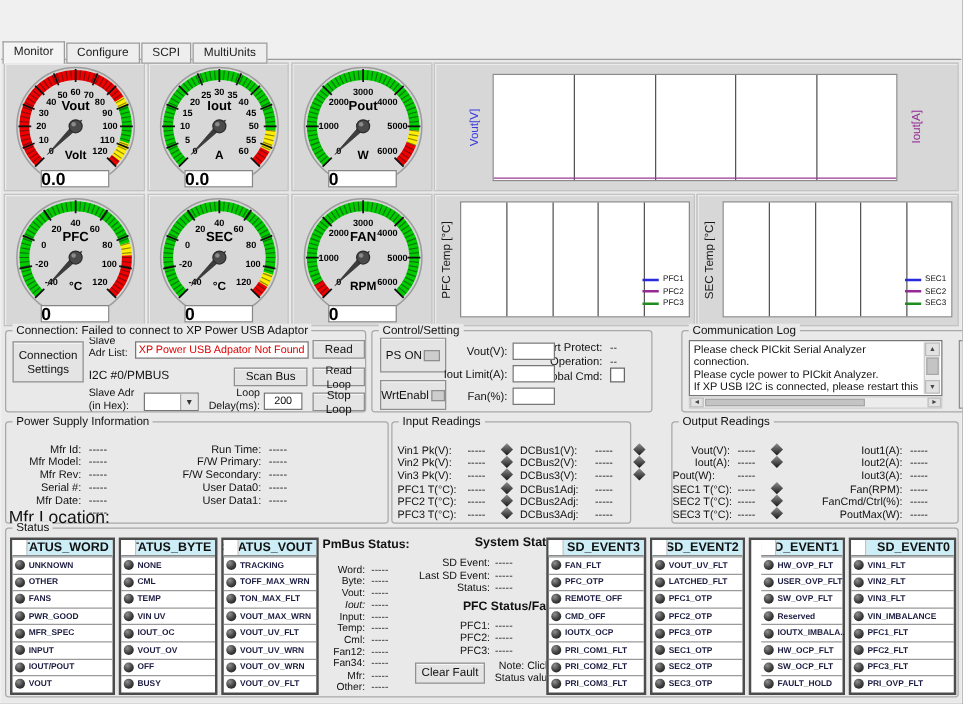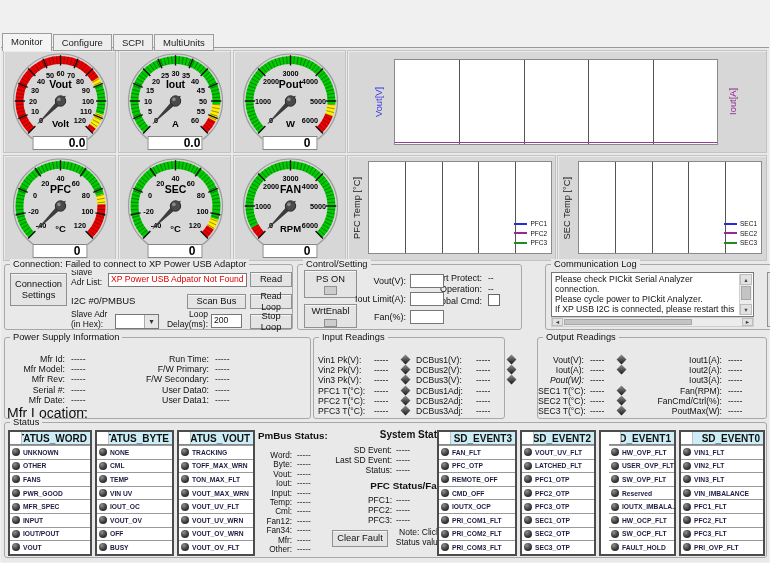--- a/index.html
+++ b/index.html
@@ -7,29 +7,29 @@
   .win { position:relative; width:770px; height:563px; background:#f0f0f0; overflow:hidden; box-shadow:0 0 0 1px #8a8a8a; }
   .titlebar { position:absolute; left:0; top:0; right:0; height:29px; background:#f0f0f0; }
   .appicon { position:absolute; left:9px; top:7px; width:15px; height:15px; background:#c42a2a; color:#fff; font-size:7px; font-weight:bold; display:flex; align-items:center; justify-content:center; border-radius:2px; }
   .wtitle { position:absolute; left:31px; top:8px; font-size:11.5px; color:#1a1a1a; white-space:nowrap; }
   .wbtn { position:absolute; top:2px; width:36px; height:24px; display:flex; align-items:center; justify-content:center; font-size:11px; color:#333; }
   .tabstrip { position:absolute; left:2px; top:31px; height:17px; z-index:4; }
   .tab { position:relative; display:inline-block; padding:2px 8px 2px; font-size:9.5px; background:#eeeeee; border:1px solid #9c9c9c; color:#222; top:1px; margin-right:1px; }
   .tab.active { background:#f4f4f4; top:0; padding-bottom:4px; border-bottom:none; z-index:5; }
   .content { position:absolute; left:1px; right:1px; top:47px; bottom:1px; background:#e9e9e9; border-top:1px solid #9a9a9a; }
   .cell { position:absolute; background:#d7d7d7; border:1px solid #c3c3c3; box-shadow:inset 1px 1px 0 #ebebeb; }
-  .gauge-value { position:absolute; left:50%; bottom:2px; transform:translateX(-50%); width:55px; height:14px; background:#fff; border:1px solid #858585; font-size:12px; font-weight:bold; text-align:center; line-height:13px; z-index:2; color:#000;padding-left:35px; }
+  .gauge-value { position:absolute; left:50%; bottom:2px; transform:translateX(-50%); width:55px; height:14px; background:#fff; border:1px solid #858585; font-size:14px; font-weight:bold; text-align:left; line-height:13px; z-index:2; color:#000; }
   .grp { position:absolute; border:1px solid #a8a8a8; border-radius:3px; }
   .gtitle { position:absolute; top:-6px; left:5px; background:#e9e9e9; padding:0 3px; font-size:9.3px; line-height:11px; white-space:nowrap; color:#111; z-index:2; }
   .btn { position:absolute; background:#e4e4e4; border:1px solid #909090; display:flex; align-items:center; justify-content:center; text-align:center; font-size:9.3px; line-height:10.5px; color:#111; box-shadow:inset 0 1px 0 #f6f6f6; cursor:default; }
-  .btn.col { flex-direction:column; gap:2px; padding-top:1px; }
+  .btn.col { flex-direction:row; gap:2px; padding-top:1px; }
   .indsq { width:13px; height:9px; background:#cdcdcd; border:1px solid #8f8f8f; }
   .tb { position:absolute; background:#fff; border:1px solid #777; font-size:8.6px; line-height:11px; padding:0 2px; overflow:hidden; white-space:nowrap; color:#111; }
   .tb.red { color:#e00000; }
-  .tb.center { text-align:left; }
+  .tb.center { text-align:center; }
   .combo { position:absolute; background:#fff; border:1px solid #777; }
   .combo-arrow { position:absolute; right:0; top:0; bottom:0; width:14px; background:#e6e6e6; border-left:1px solid #aaa; font-size:8px; display:flex; align-items:center; justify-content:center; color:#333; }
   .lbl { position:absolute; font-size:9px; color:#111; white-space:nowrap; }
   .lbl.wrap { white-space:normal; font-size:8.5px; line-height:9.5px; }
   .val { position:absolute; font-size:8.5px; color:#222; white-space:nowrap; }
   .chk { position:absolute; width:12px; height:12px; background:#fff; border:1px solid #666; }
   .vlabelwrap { position:absolute; top:0; bottom:0; display:flex; align-items:center; justify-content:center; }
   .vlabel { writing-mode:vertical-rl; transform:rotate(180deg); font-size:9.3px; white-space:nowrap; }
   .plot { position:absolute; background:#fff; border:1px solid #8a8a8a; }
   .vgrid { position:absolute; top:0; bottom:0; width:1px; background:#555; }
@@ -264,21 +264,21 @@
     <div class="lbl" style="left: 0px; top: 17px; width: 46px; text-align: right; font-size: 8.6px;">Vout(V):</div>
         <div class="lbl" style="left: 52px; top: 17px; width: 28px; text-align: left; font-size: 8.6px;">-----</div>
         <div class="dia" style="left: 80px; top: 18px;"></div>
         <div class="lbl" style="left: 96px; top: 17px; width: 88px; text-align: right; font-size: 8.6px;">Iout1(A):</div>
         <div class="lbl" style="left: 190px; top: 17px; width: 34px; text-align: left; font-size: 8.6px;">-----</div>
         <div class="lbl" style="left: 0px; top: 27.2px; width: 46px; text-align: right; font-size: 8.6px;">Iout(A):</div>
         <div class="lbl" style="left: 52px; top: 27.2px; width: 28px; text-align: left; font-size: 8.6px;">-----</div>
         <div class="dia" style="left: 80px; top: 28.2px;"></div>
         <div class="lbl" style="left: 96px; top: 27.2px; width: 88px; text-align: right; font-size: 8.6px;">Iout2(A):</div>
         <div class="lbl" style="left: 190px; top: 27.2px; width: 34px; text-align: left; font-size: 8.6px;">-----</div>
-        <div class="lbl" style="left: 0px; top: 37.4px; width: 46px; text-align: right; font-size: 8.6px; font-style: italic;">Pout(W):</div>
+        <div class="lbl" style="left: 0px; top: 37.4px; width: 46px; font-size: 8.6px;">Pout(W):</div>
         <div class="lbl" style="left: 52px; top: 37.4px; width: 28px; text-align: left; font-size: 8.6px;">-----</div>
         <div class="lbl" style="left: 96px; top: 37.4px; width: 88px; text-align: right; font-size: 8.6px;">Iout3(A):</div>
         <div class="lbl" style="left: 190px; top: 37.4px; width: 34px; text-align: left; font-size: 8.6px;">-----</div>
         <div class="lbl" style="left: 0px; top: 47.6px; width: 46px; text-align: right; font-size: 8.6px;">SEC1 T(°C):</div>
         <div class="lbl" style="left: 52px; top: 47.6px; width: 28px; text-align: left; font-size: 8.6px;">-----</div>
         <div class="dia" style="left: 80px; top: 48.6px;"></div>
         <div class="lbl" style="left: 96px; top: 47.6px; width: 88px; text-align: right; font-size: 8.6px;">Fan(RPM):</div>
         <div class="lbl" style="left: 190px; top: 47.6px; width: 34px; text-align: left; font-size: 8.6px;">-----</div>
         <div class="lbl" style="left: 0px; top: 57.8px; width: 46px; text-align: right; font-size: 8.6px;">SEC2 T(°C):</div>
         <div class="lbl" style="left: 52px; top: 57.8px; width: 28px; text-align: left; font-size: 8.6px;">-----</div>
@@ -295,21 +295,21 @@
     <div class="grp" id="grp-status" style="left:3px;top:374px;width:763px;height:136px">
       <span class="gtitle">Status</span>
       <div id="pmbus-block" style="position:absolute;left:253px;top:0;width:72px;height:100%">
           <div class="lbl bold" style="left: 0px; top: 7px; font-size: 9.8px;">PmBus Status:</div>
           <div class="lbl" style="left: 0px; top: 28px; width: 34px; text-align: right; font-size: 8.2px;">Word:</div>
           <div class="val" style="left: 39px; top: 28px; font-size: 8.2px;">-----</div>
           <div class="lbl" style="left: 0px; top: 37.4px; width: 34px; text-align: right; font-size: 8.2px;">Byte:</div>
           <div class="val" style="left: 39px; top: 37.4px; font-size: 8.2px;">-----</div>
           <div class="lbl" style="left: 0px; top: 46.8px; width: 34px; text-align: right; font-size: 8.2px;">Vout:</div>
           <div class="val" style="left: 39px; top: 46.8px; font-size: 8.2px;">-----</div>
-          <div class="lbl" style="left: 0px; top: 56.2px; width: 34px; text-align: right; font-size: 8.2px;">Iout:</div>
+          <div class="lbl" style="left: 0px; top: 56.2px; width: 34px; text-align: right; font-size: 8.2px; font-style: italic;">Iout:</div>
           <div class="val" style="left: 39px; top: 56.2px; font-size: 8.2px;">-----</div>
           <div class="lbl" style="left: 0px; top: 65.6px; width: 34px; text-align: right; font-size: 8.2px;">Input:</div>
           <div class="val" style="left: 39px; top: 65.6px; font-size: 8.2px;">-----</div>
           <div class="lbl" style="left: 0px; top: 75px; width: 34px; text-align: right; font-size: 8.2px;">Temp:</div>
           <div class="val" style="left: 39px; top: 75px; font-size: 8.2px;">-----</div>
           <div class="lbl" style="left: 0px; top: 84.4px; width: 34px; text-align: right; font-size: 8.2px;">Cml:</div>
           <div class="val" style="left: 39px; top: 84.4px; font-size: 8.2px;">-----</div>
           <div class="lbl" style="left: 0px; top: 93.8px; width: 34px; text-align: right; font-size: 8.2px;">Fan12:</div>
           <div class="val" style="left: 39px; top: 93.8px; font-size: 8.2px;">-----</div>
           <div class="lbl" style="left: 0px; top: 103.2px; width: 34px; text-align: right; font-size: 8.2px;">Fan34:</div>

